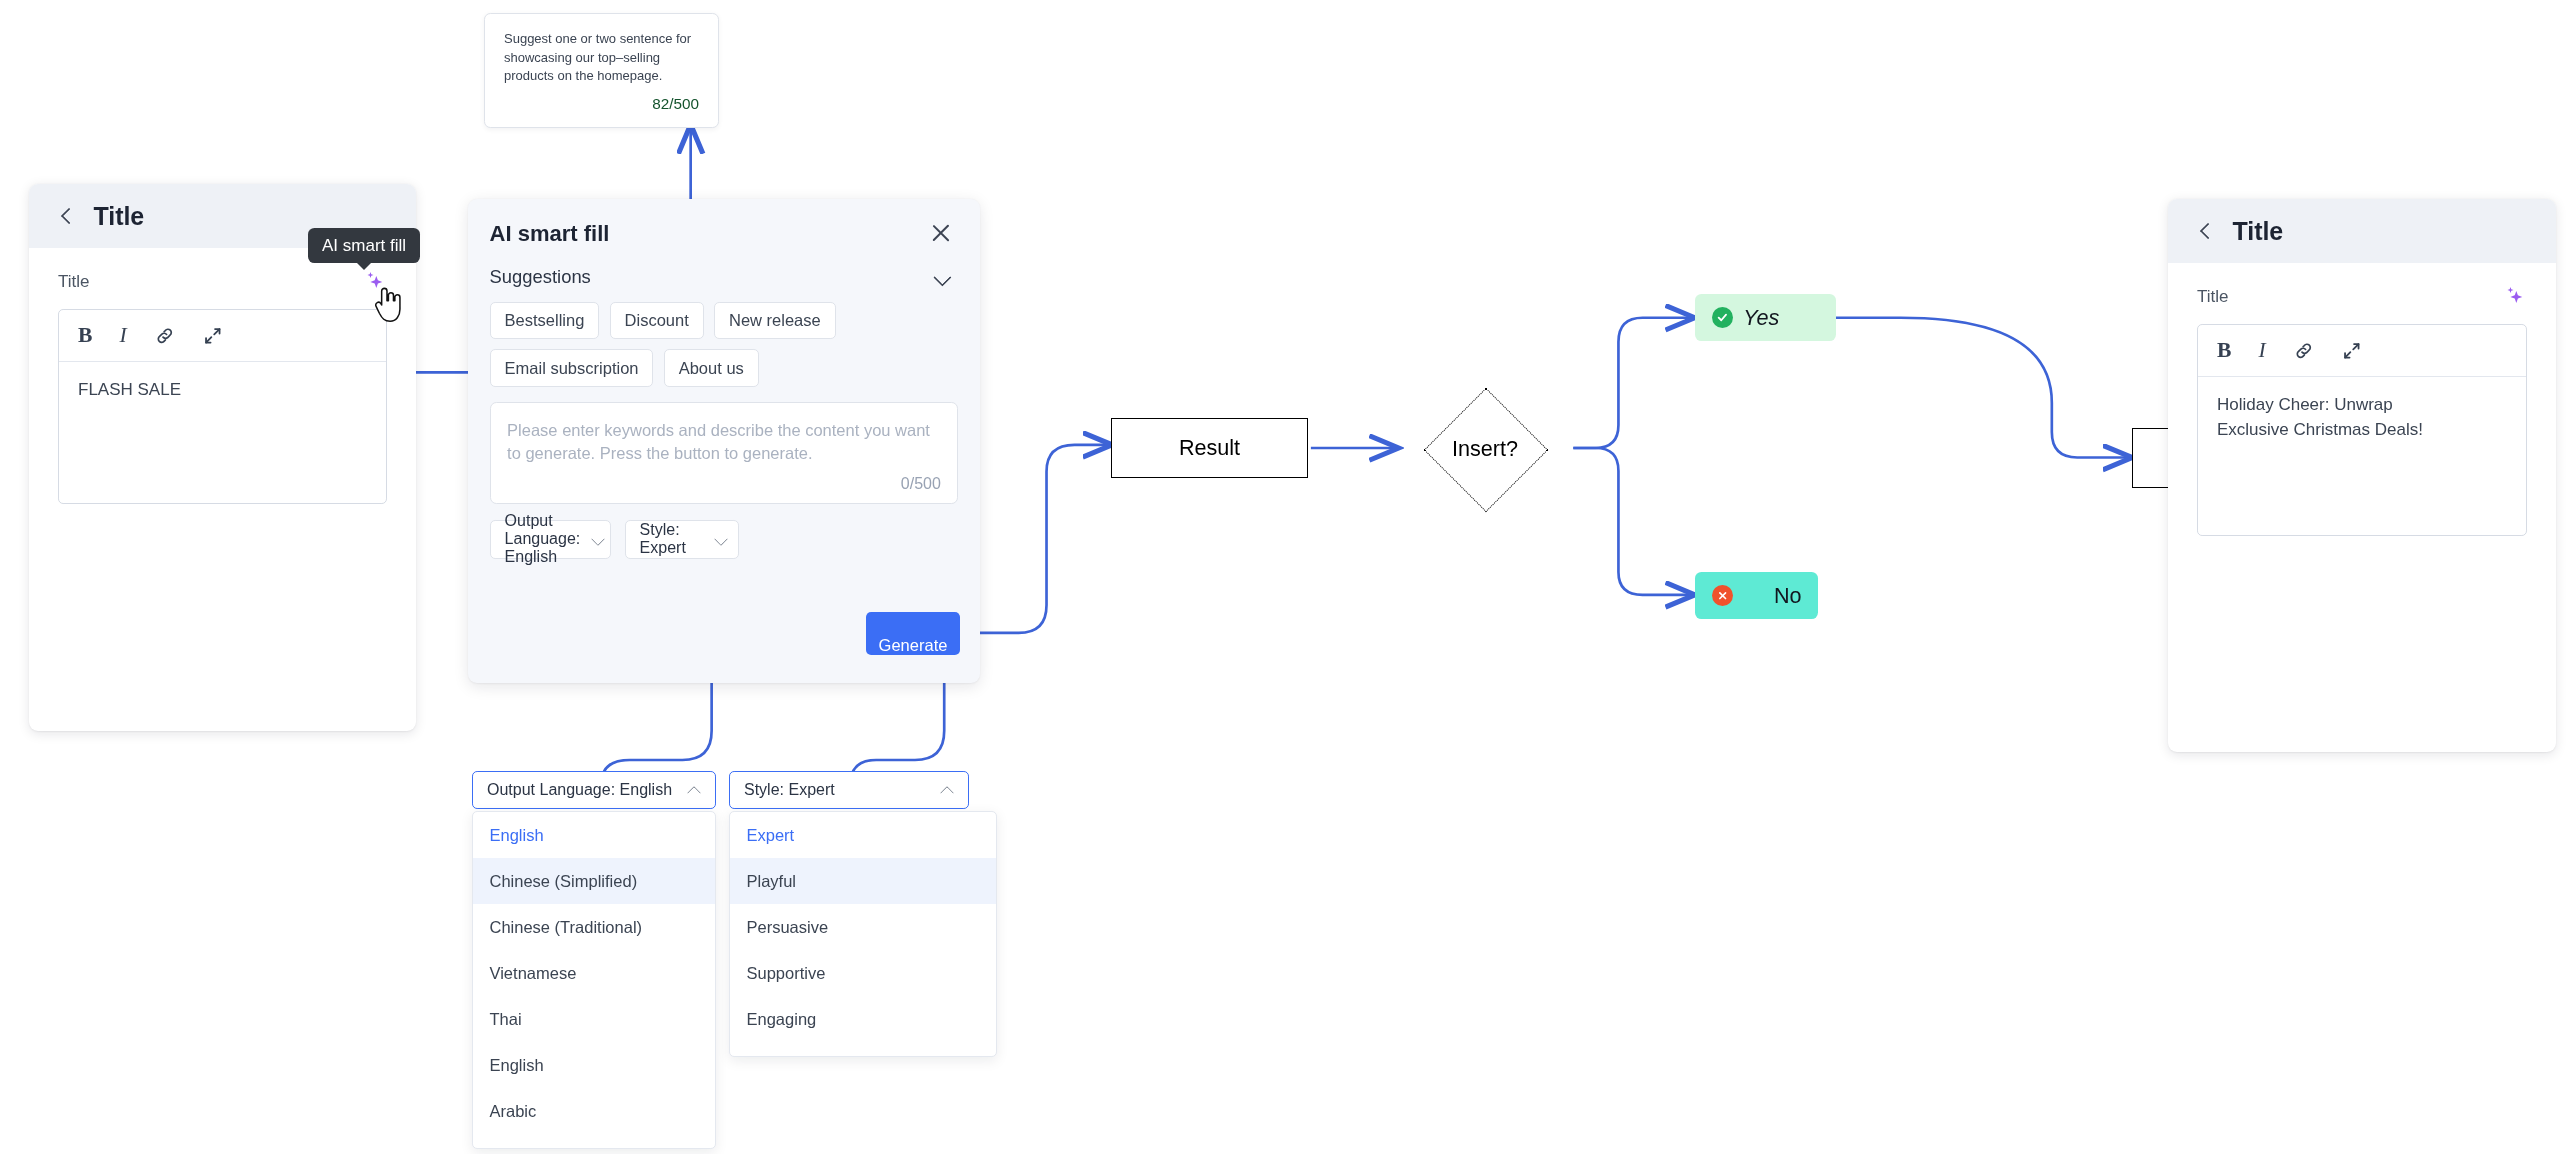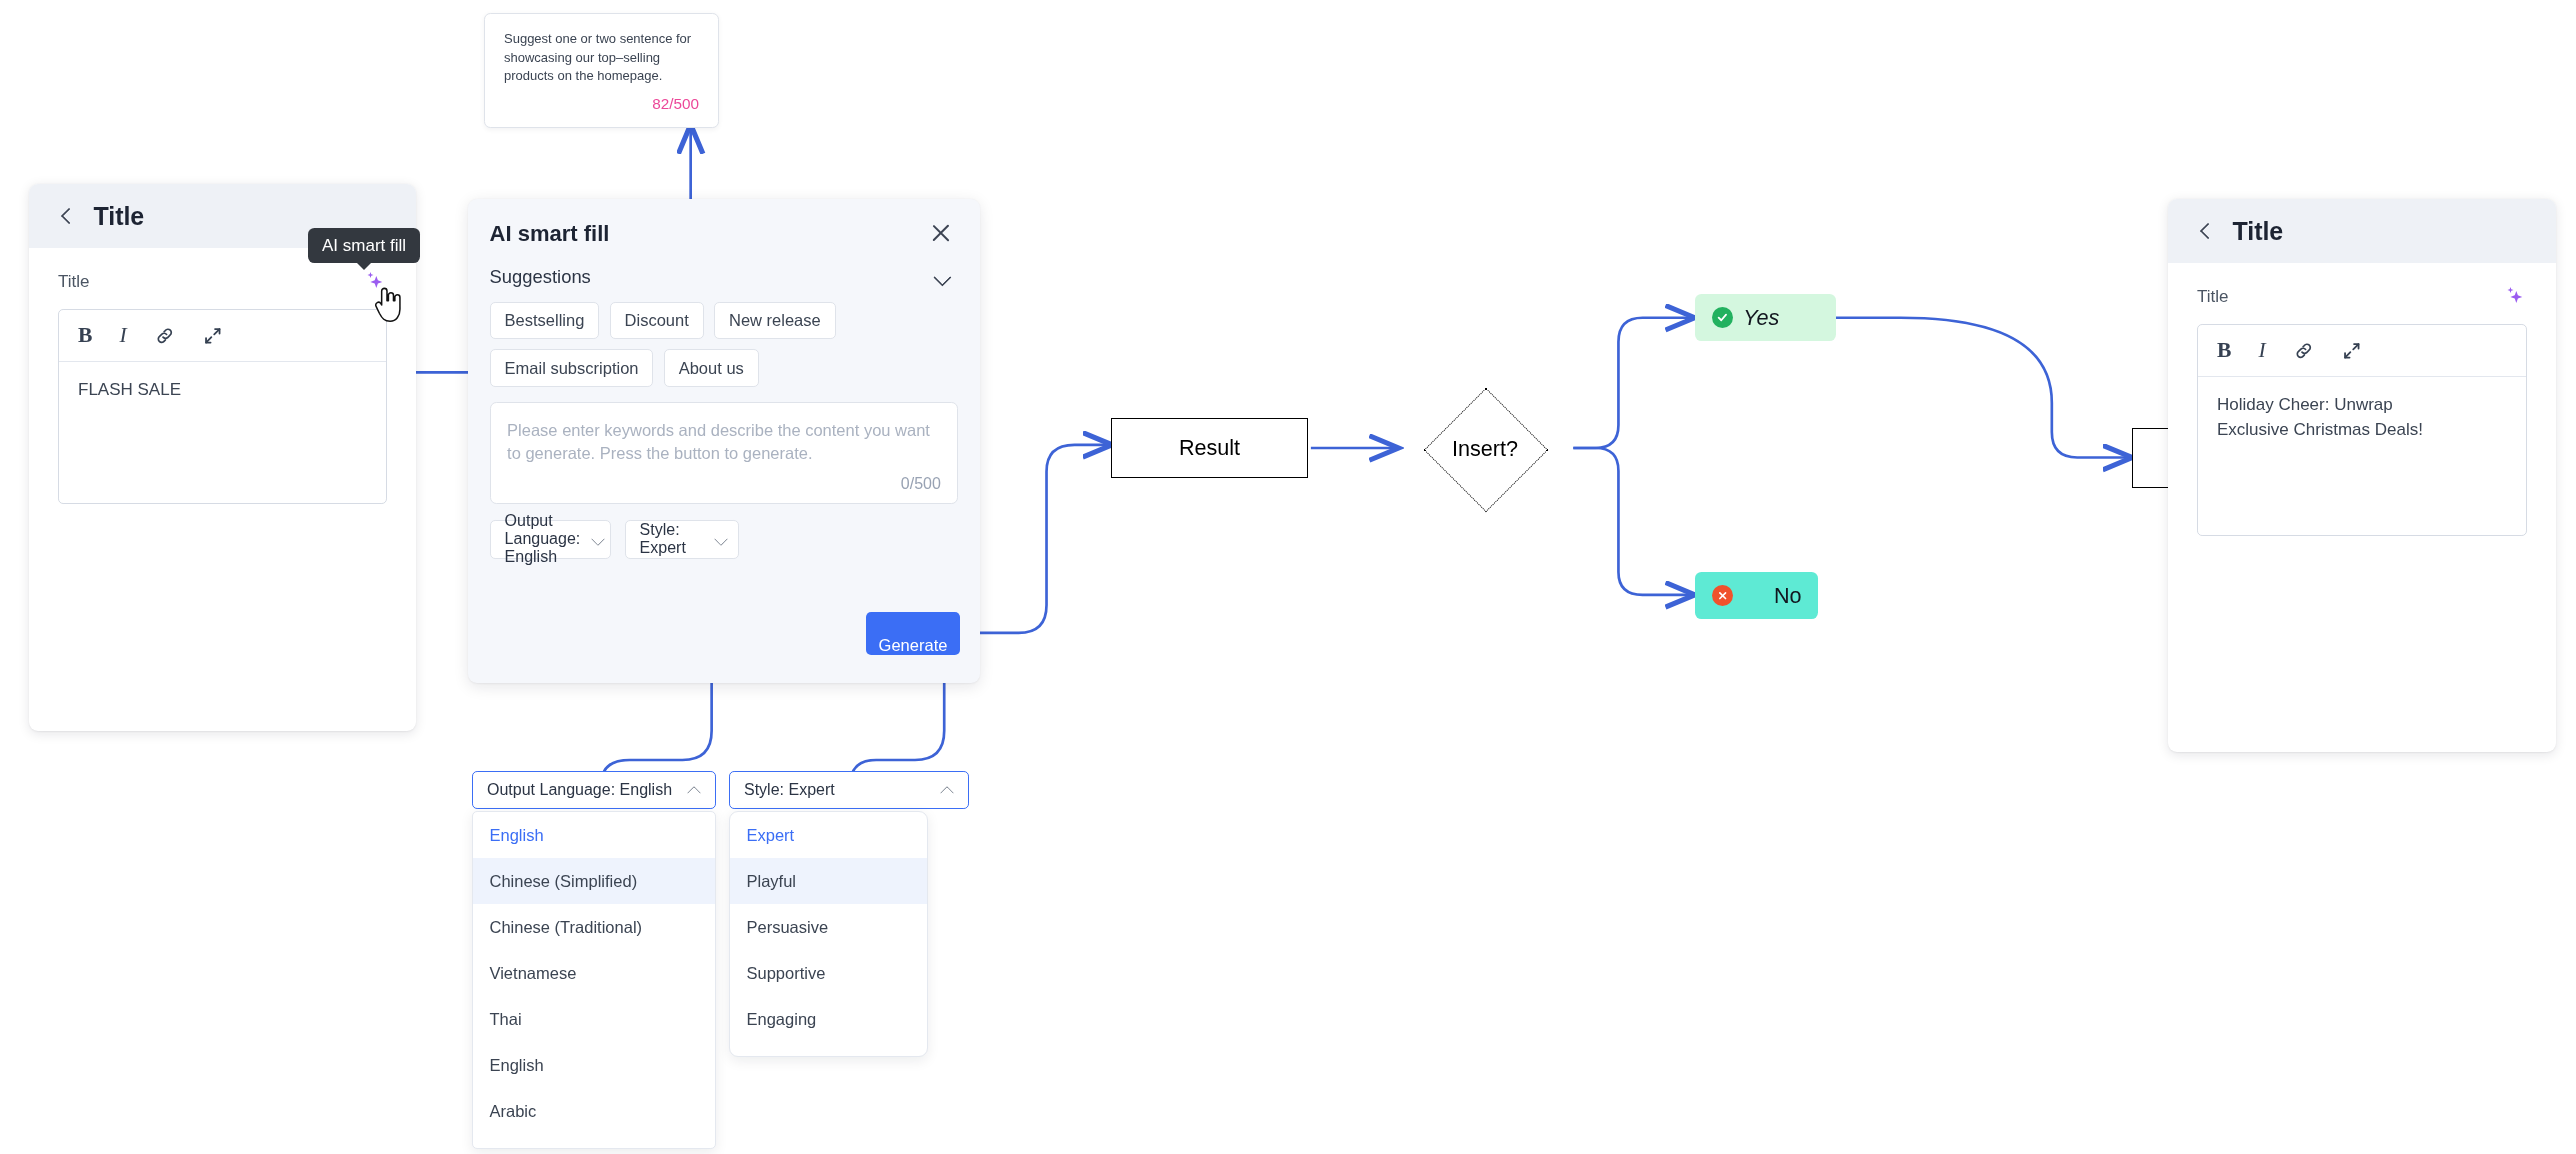--- a/index.html
+++ b/index.html
@@ -61,21 +61,21 @@
   }
 
   
   .note{
     position:absolute;background:#fff;border:1px solid #dfe3ea;border-radius:6.4px;
     box-shadow:0 1.3px 5.1px rgba(15,23,42,.05);
     padding:16.5px 19px 0 19px;box-sizing:border-box;
   }
   .note-text{font-size:13px;color:#3b4452;line-height:1.42;}
   .note-count{
-    font-size:15.3px;color:#ec4899;text-align:right;padding:9px 0 14px 0;
+    font-size:15.3px;color:#14532d;text-align:right;padding:9px 0 14px 0;
   }
 
   
   .aidlg{
     position:absolute;background:#f5f7fb;border-radius:9px;
     box-shadow:0 3.8px 15.3px rgba(15,23,42,.10),0 0.6px 1.9px rgba(15,23,42,.05);
     box-sizing:border-box;
   }
   .aidlg-head{display:flex;align-items:center;justify-content:space-between;padding:21.6px 28px 0 21.6px;}
   .aidlg-title{font-size:22px;font-weight:700;color:#1d2433;}
@@ -318,21 +318,21 @@
   <div class="dd-item">Thai</div>
   <div class="dd-item">English</div>
   <div class="dd-item">Arabic</div>
   <div style="height:14px;"></div>
 </div>
 
 <div class="dd-trigger" style="left:729px;top:771px;width:240px;height:38px;">
   <span>Style: Expert</span>
   <span class="cu"></span>
 </div>
-<div class="dd-menu" style="left:729px;top:811px;width:199px;border-radius:9px;">
+<div class="dd-menu" style="left:729px;top:811px;width:268px;">
   <div class="dd-item selected">Expert</div>
   <div class="dd-item hover">Playful</div>
   <div class="dd-item">Persuasive</div>
   <div class="dd-item">Supportive</div>
   <div class="dd-item">Engaging</div>
   <div style="height:14px;"></div>
 </div>
 
 <div class="node-box" style="left:1111px;top:418px;width:197px;height:60px;">
   <span>Result</span>

